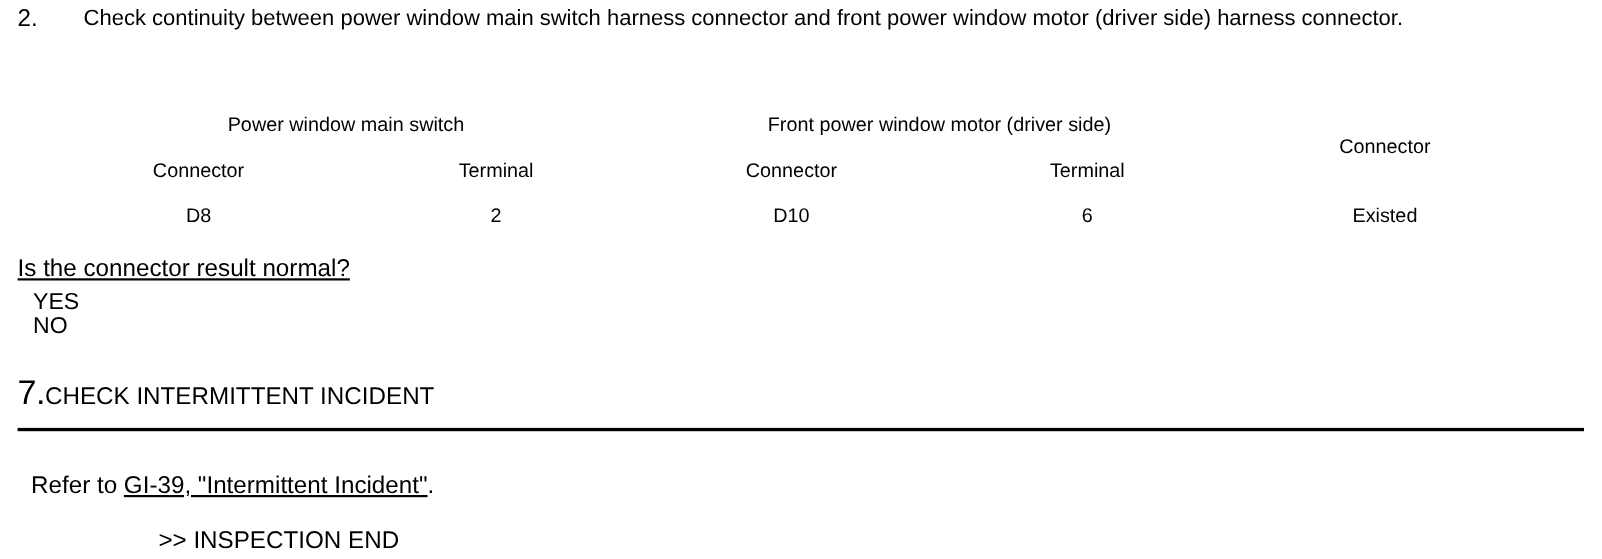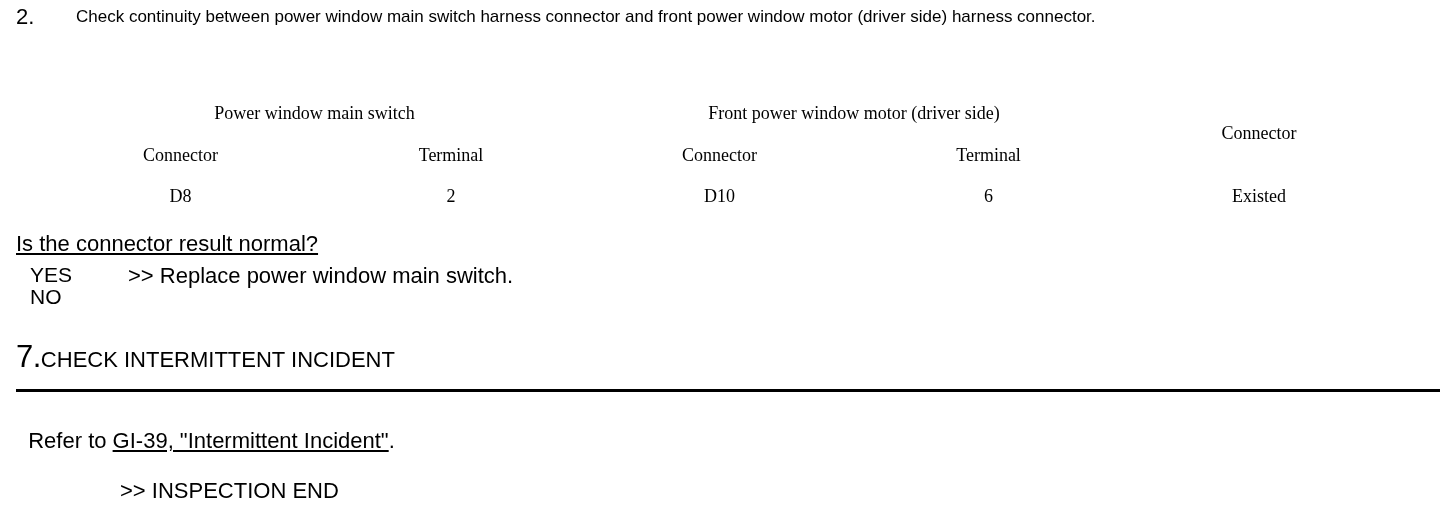--- a/index.html
+++ b/index.html
@@ -25,41 +25,40 @@
     display: flex;
     align-items: flex-start;
   }
   .step-num {
     font-size: 22px;
     line-height: 30px;
     width: 60px;
     flex: 0 0 60px;
   }
   .step-text {
-    font-size: 17px;
+    font-size: 20px;
     line-height: 30px;
     flex: 1 1 auto;
   }
 
   
   .data-table {
     position: absolute;
     left: 44px;
     top: 91px;
     width: 1351px;
     border-collapse: collapse;
     table-layout: fixed;
     font-size: 18px;
   }
   .data-table td {
     text-align: center;
     vertical-align: middle;
     padding: 0;
     border: 0;
-    font-family: Liberation Serif, serif;
   }
   .row-group-head td { height: 45px; }
   .row-sub td        { height: 39px; }
   .row-vals td       { height: 43px; }
 
   
   .rule-top   { border-top: 4px solid #000; }
   .rule-mid   { border-top: 4px solid #000; }
   .rule-thin  { border-top: 2px solid #000; }
   .rule-bot   { border-bottom: 4px solid #000; }
@@ -130,21 +129,21 @@
     left: 16px;
     top: 396px;
     font-size: 22px;
     line-height: 30px;
     white-space: pre;
   }
   .refer-link { text-decoration: underline; text-underline-offset: 2px; }
 
   .end-line {
     position: absolute;
-    left: 120px;
+    left: 144px;
     top: 477px;
     font-size: 22px;
     line-height: 28px;
   }
 </style>
 </head>
 <body>
 
 <div class="step-block">
   <span class="step-num">2.</span>
@@ -178,21 +177,20 @@
       <td class="rule-thin rule-bot vsep-thin">6</td>
       <td class="rule-thin rule-bot vsep-thick">Existed</td>
     </tr>
   </tbody>
 </table>
 
 <div class="question">Is the connector result normal?</div>
 
 <div class="answer-row answer-yes">
   <span class="answer-key">YES</span>
-  <span class="answer-val">&gt;&gt; Replace power window main switch.</span>
 </div>
 <div class="answer-row answer-no">
   <span class="answer-key">NO</span>
 </div>
 
 <div class="section-head">
   <span class="section-num">7.</span>
   <span class="section-title">CHECK INTERMITTENT INCIDENT</span>
 </div>
 <div class="section-rule"></div>

